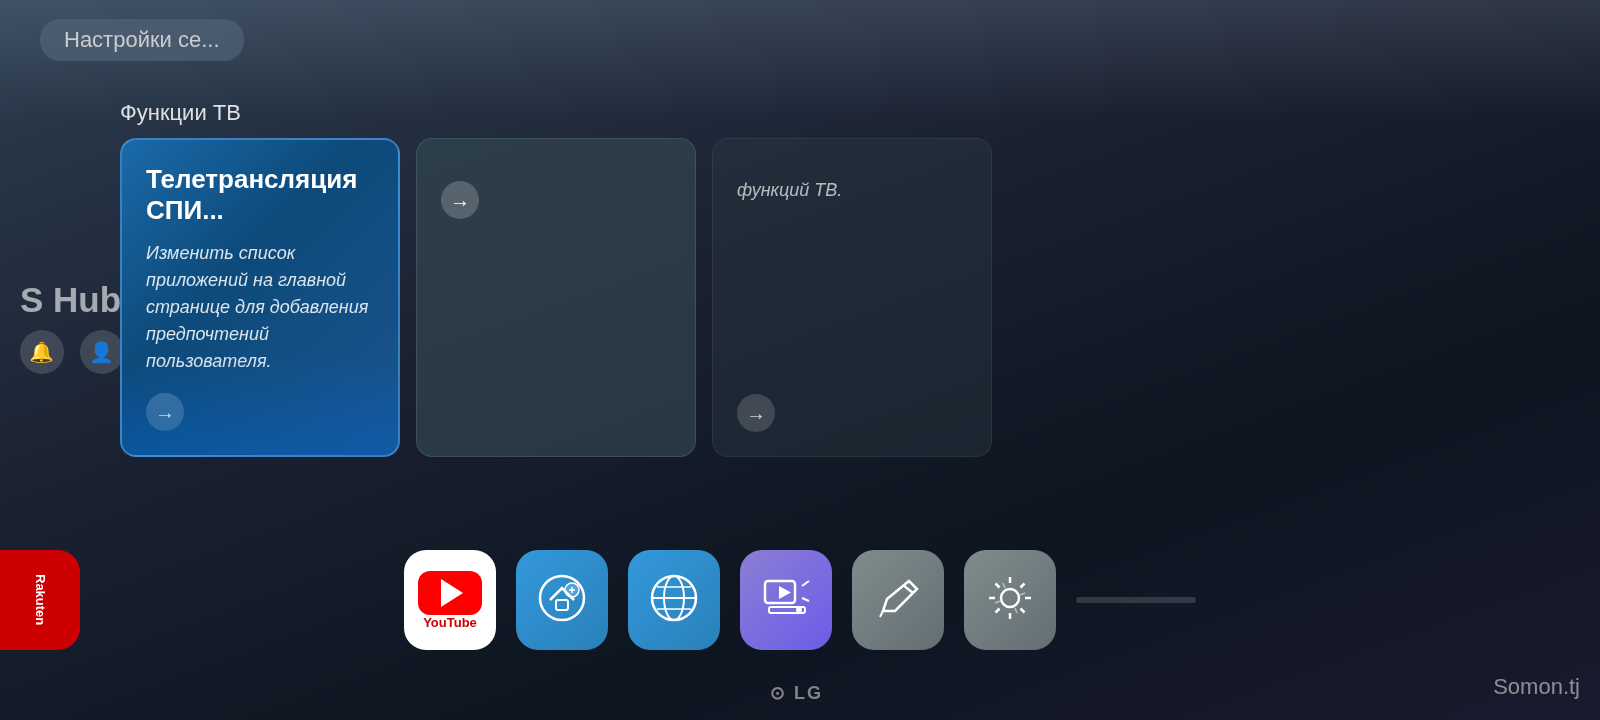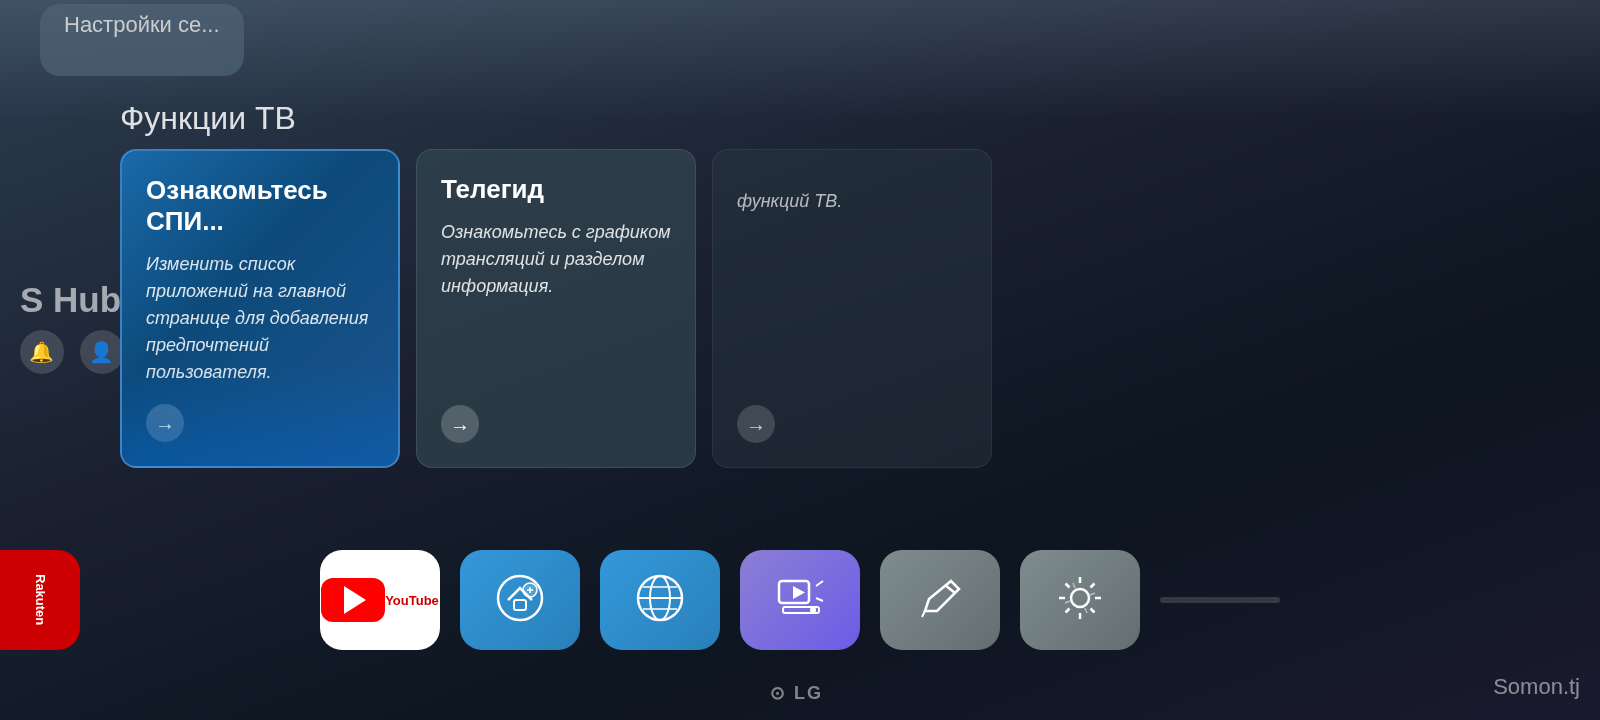--- a/index.html
+++ b/index.html
@@ -36,20 +36,21 @@
       background: transparent;
       z-index: 1;
     }
 
     
     .top-bar {
       position: absolute;
       top: 0; left: 0; right: 0;
       height: 80px;
       display: flex;
+      align-items: center;
       padding: 4px 40px;
       z-index: 10;
     }
 
     .settings-label {
       background: rgba(80,100,120,0.7);
       color: #ccc;
       padding: 8px 24px;
       border-radius: 20px;
       font-size: 22px;
@@ -166,21 +167,21 @@
 
     
     .tv-functions-section {
       display: flex;
       flex-direction: column;
       flex: 1;
     }
 
     .tv-functions-title {
       color: rgba(255,255,255,0.85);
-      font-size: 32px;
+      font-size: 22px;
       font-weight: 300;
       margin-bottom: 12px;
     }
 
     .functions-cards {
       display: flex;
       gap: 16px;
     }
 
     
@@ -250,25 +251,25 @@
       height: 120px;
       display: flex;
       align-items: center;
       justify-content: center;
       gap: 20px;
       z-index: 10;
       padding: 0 60px;
     }
 
     .app-icon {
-      width: 120px;
+      width: 92px;
       height: 100px;
       border-radius: 22px;
       display: flex;
-      flex-direction: row;
+      flex-direction: column;
       align-items: center;
       justify-content: center;
       cursor: pointer;
       position: relative;
       flex-shrink: 0;
     }
 
     .app-icon.youtube {
       background: white;
     }
@@ -411,32 +412,28 @@
   <div class="main-content">
     <div class="section-row">
 
 
       <div class="tv-functions-section">
         <div class="tv-functions-title">Функции ТВ</div>
         <div class="functions-cards">
 
           <div class="func-card highlighted">
             <div>
-              <div class="func-card-title">Ознакомьтесь СПИ...</div>
+              <div class="func-card-title">Телетрансляция СПИ...</div>
               <div class="func-card-desc">Изменить список приложений на главной странице для добавления предпочтений пользователя.</div>
             </div>
             <div class="func-card-arrow">→</div>
             <div class="card-wave"></div>
           </div>
 
           <div class="func-card normal">
-            <div>
-              <div class="func-card-title">Телегид</div>
-              <div class="func-card-desc">Ознакомьтесь с графиком трансляций и разделом информация.</div>
-            </div>
             <div class="func-card-arrow">→</div>
           </div>
 
           <div class="func-card faded">
             <div>
               <div class="func-card-title"></div>
               <div class="func-card-desc">функций ТВ.</div>
             </div>
             <div class="func-card-arrow">→</div>
           </div>

